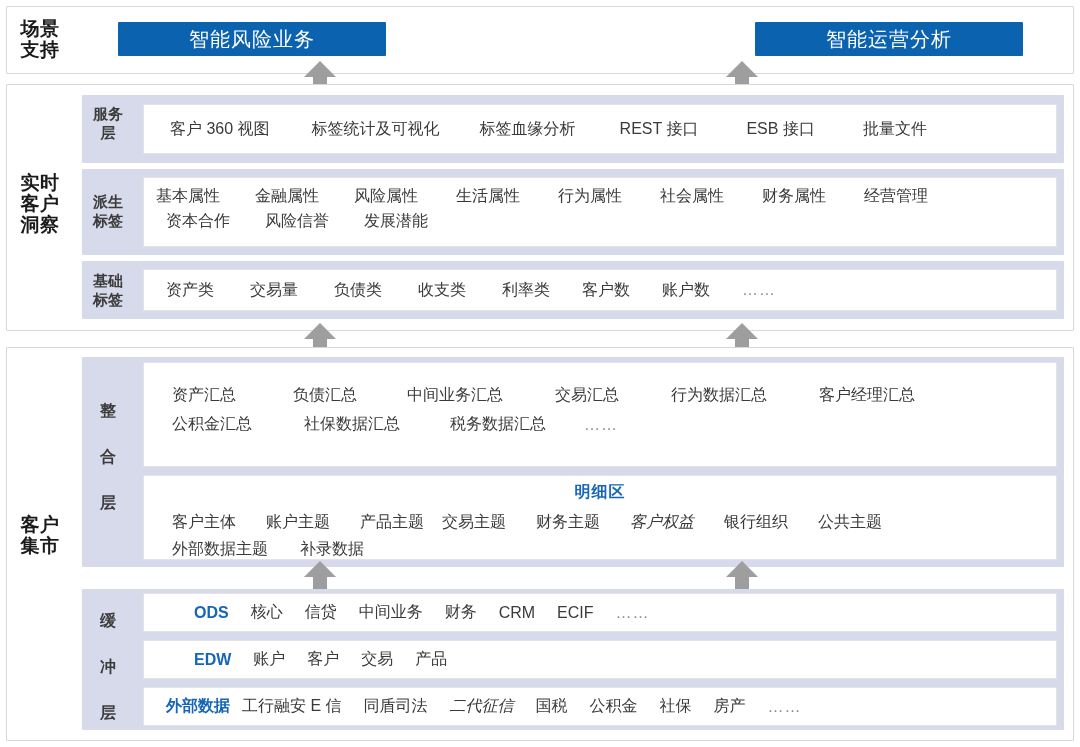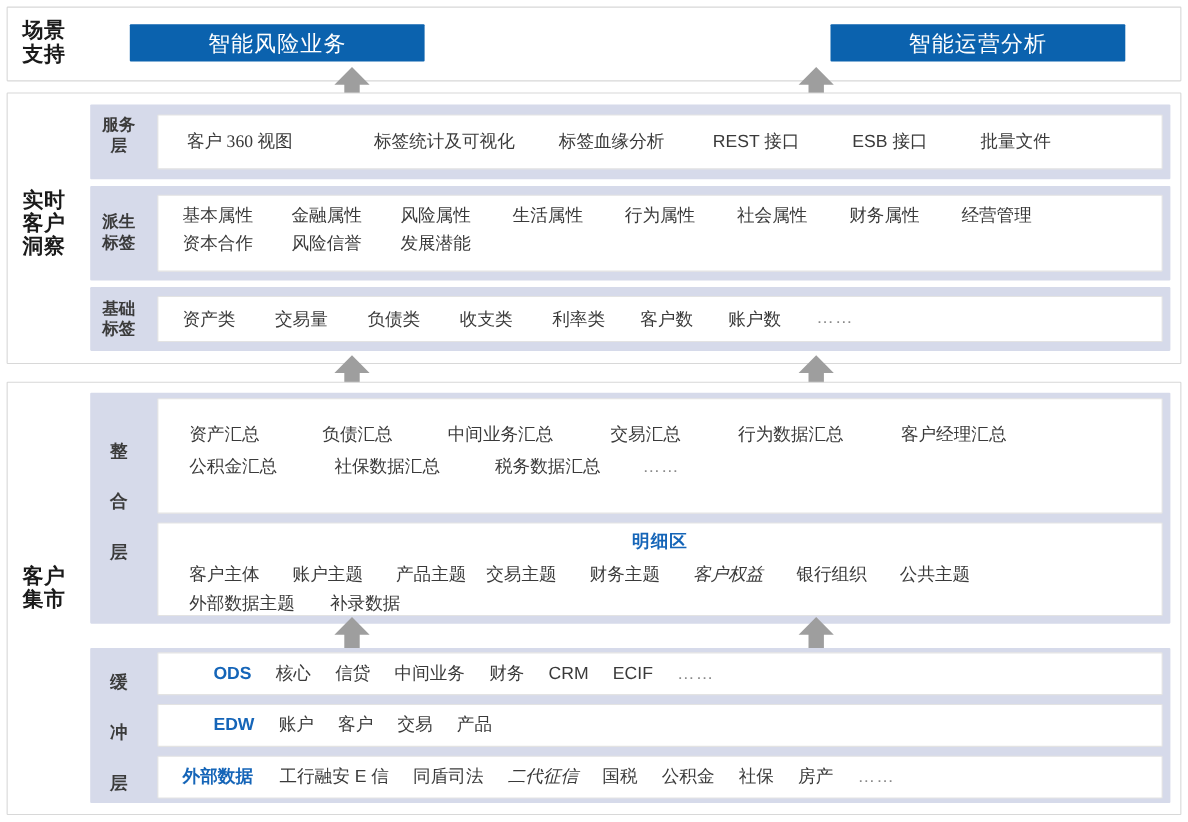--- a/index.html
+++ b/index.html
@@ -148,34 +148,34 @@
   <div class="section" id="sec-rtci"></div>
   <div class="sec-label" id="label-rtci">实时
 客户
 洞察</div>
 
   <div class="band" style="left:82px; top:95px; width:982px; height:68px;"></div>
   <div class="band-label" style="left:86px; top:104px;">服务
 层</div>
   <div class="row" style="left:143px; top:104px; width:914px; height:50px;">
     <div class="chips">
-      <span class="chip" style="margin-right:74px;font-family:Liberation Serif, serif;">客户 360 视图</span>
+      <span class="chip" style="margin-right:42px;">客户 360 视图</span>
       <span class="chip" style="margin-right:40px;">标签统计及可视化</span>
       <span class="chip" style="margin-right:44px;">标签血缘分析</span>
       <span class="chip" style="margin-right:48px;">REST 接口</span>
       <span class="chip" style="margin-right:48px;">ESB 接口</span>
       <span class="chip">批量文件</span>
     </div>
   </div>
 
   <div class="band" style="left:82px; top:169px; width:982px; height:86px;"></div>
   <div class="band-label" style="left:86px; top:192px;">派生
 标签</div>
   <div class="row stacked" style="left:143px; top:177px; width:914px; height:70px; padding-top:8px;">
-    <div class="chips" style="padding-left:22px; margin-bottom:4px;">
+    <div class="chips" style="padding-left:12px; margin-bottom:4px;">
       <span class="chip" style="margin-right:35px;">基本属性</span>
       <span class="chip" style="margin-right:35px;">金融属性</span>
       <span class="chip" style="margin-right:38px;">风险属性</span>
       <span class="chip" style="margin-right:38px;">生活属性</span>
       <span class="chip" style="margin-right:38px;">行为属性</span>
       <span class="chip" style="margin-right:38px;">社会属性</span>
       <span class="chip" style="margin-right:38px;">财务属性</span>
       <span class="chip">经营管理</span>
     </div>
     <div class="chips" style="padding-left:22px;">
@@ -290,21 +290,21 @@
       <span class="chip accent" style="margin-right:22px;">EDW</span>
       <span class="chip" style="margin-right:22px;">账户</span>
       <span class="chip" style="margin-right:22px;">客户</span>
       <span class="chip" style="margin-right:22px;">交易</span>
       <span class="chip">产品</span>
     </div>
   </div>
 
   <div class="row" style="left:143px; top:687px; width:914px; height:39px;">
     <div class="chips" style="padding-left:22px;">
-      <span class="chip accent" style="margin-right:24px;text-align:right;">外部数据</span>
+      <span class="chip accent" style="margin-right:12px;text-align:right;">外部数据</span>
       <span class="chip" style="margin-right:22px;">工行融安 E 信</span>
       <span class="chip" style="margin-right:22px;">同盾司法</span>
       <span class="chip" style="margin-right:22px;font-style:italic;">二代征信</span>
       <span class="chip" style="margin-right:22px;">国税</span>
       <span class="chip" style="margin-right:22px;">公积金</span>
       <span class="chip" style="margin-right:22px;">社保</span>
       <span class="chip" style="margin-right:22px;">房产</span>
       <span class="chip dots">……</span>
     </div>
   </div>

